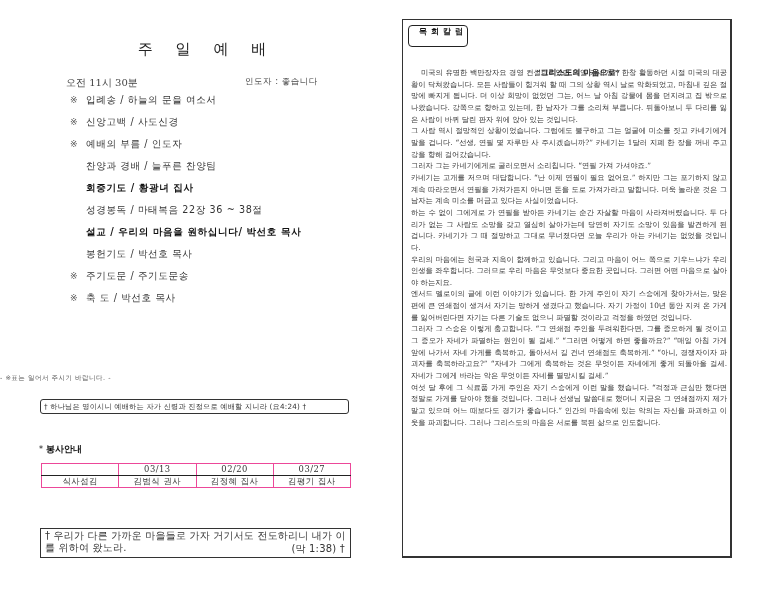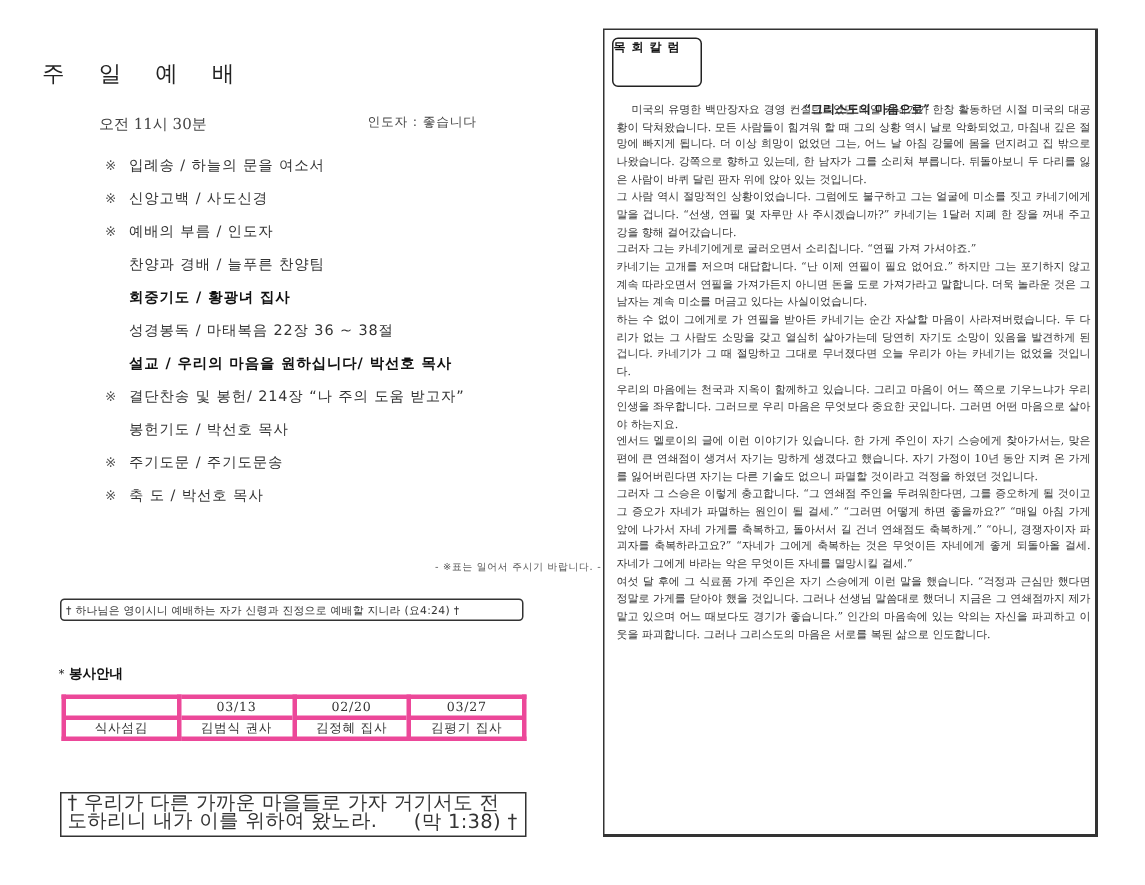--- a/index.html
+++ b/index.html
@@ -1,51 +1,51 @@
 <!DOCTYPE html>
 <html><head>
 <meta charset="utf-8">
 <style>
   * { box-sizing: border-box; margin: 0; padding: 0; }
   html, body { width: 763px; height: 590px; background: #ffffff; overflow: hidden; }
   body { position: relative; font-family: "DejaVu Sans", sans-serif; color: #222; }
 
   
   .left { position: absolute; left: 0; top: 0; width: 385px; height: 590px; }
-  .title { position: absolute; left: 0; width: 385px; top: 40px; text-align: left;
+  .title { position: absolute; left: 0; width: 385px; top: 40px; text-align: center;
            font-family: "DejaVu Serif", serif; font-size: 15px; letter-spacing: 9px; color: #222; padding-left: 28px; }
   .time { position: absolute; left: 66px; top: 76px; font-family: "DejaVu Serif", serif; font-size: 10px; color: #444; }
   .leader { position: absolute; left: 245px; top: 76px; font-size: 8.5px; color: #444; letter-spacing: 0.5px; }
 
-  .order { position: absolute; left: 70px; top: 100px; width: 310px; }
+  .order { position: absolute; left: 70px; top: 89px; width: 310px; }
   .order-item { height: 22px; line-height: 22px; font-size: 9.6px; color: #333; white-space: nowrap; letter-spacing: 0.6px; }
   .order-item .mark { display: inline-block; width: 16px; font-size: 9px; color: #555; }
   .order-item .nomark { display: inline-block; width: 16px; }
   .order-item.bold { font-weight: bold; color: #111; }
-  .note { position: absolute; left: 16px; width: 385px; top: 374px; text-align: right; font-size: 6.5px; color: #555; letter-spacing: 0.5px; }
+  .note { position: absolute; left: 0; width: 385px; top: 374px; text-align: left; font-size: 6.5px; color: #555; letter-spacing: 0.5px; }
 
   .verse1 { position: absolute; left: 40px; top: 399px; width: 309px; height: 15px; border: 1.2px solid #333;
             border-radius: 3px; font-size: 7.2px; line-height: 13px; padding-left: 3px; color: #333; white-space: nowrap; letter-spacing: 0.2px; }
 
   .service-head { position: absolute; left: 39px; top: 443px; font-size: 9px; font-weight: bold; color: #111; }
   .service-head .star { font-weight: normal; font-size: 8px; margin-right: 3px; }
 
   table.service { position: absolute; left: 41px; top: 463px; width: 310px; border-collapse: collapse;
                   border: 1.6px solid #222; font-family: "DejaVu Serif", serif; }
-  table.service td { border: 3px solid #ec4899; height: 12px; font-size: 8.4px; line-height: 11px; text-align: center; color: #333; padding: 0; letter-spacing: 0.5px; margin-top: 36px; }
+  table.service td { border: 1px solid #ec4899; height: 12px; font-size: 8.4px; line-height: 11px; text-align: center; color: #333; padding: 0; letter-spacing: 0.5px; margin-top: 36px; }
   table.service tr.header td { border-bottom: 1.5px solid #222; }
 
   .verse2 { position: absolute; left: 40px; top: 528px; width: 311px; height: 30px; border: 1.2px solid #333; border-bottom-width: 1.6px;
-            font-size: 13px; line-height: 12px; padding: 1px 4px; color: #333; letter-spacing: 0.2px; }
+            font-size: 10px; line-height: 12px; padding: 1px 4px; color: #333; letter-spacing: 0.2px; }
   .verse2 .ref { position: absolute; right: 5px; top: 14px; }
 
   
   .right { position: absolute; left: 402px; top: 19px; width: 330px; height: 539px; border: 1.4px solid #333; border-right-width: 2px; border-bottom-width: 2px; }
-  .col-badge { position: absolute; left: 5px; top: 5px; width: 60px; height: 33px; border: 1.8px solid #222; border-radius: 4px;
-               font-size: 8px; font-weight: bold; line-height: 12px; text-align: left; color: #111; letter-spacing: 4px; }
+  .col-badge { position: absolute; left: 5px; top: 5px; width: 60px; height: 22px; border: 1.8px solid #222; border-radius: 4px;
+               font-size: 8px; font-weight: bold; line-height: 12px; text-align: right; color: #111; letter-spacing: 4px; }
   .col-title { position: absolute; left: 0; width: 330px; top: 7px; text-align: center; font-family: "DejaVu Serif", serif; font-size: 8px; font-weight: bold; color: #222; padding-left: 20px; margin-top: 40px; }
   .col-body { position: absolute; left: 8px; top: 23px; width: 316px; font-family: "DejaVu Serif", serif; font-size: 7.3px; line-height: 11.65px; color: #333; text-align: justify; margin-top: 24px; }
   .col-body p { margin: 0; }
   .col-body p.indent { text-indent: 10px; }
 </style>
 </head>
 <body>
 
 <div class="left">
   <div class="title">주 일 예 배</div>
@@ -53,21 +53,20 @@
   <div class="leader">인도자 : 좋습니다</div>
 
   <div class="order">
     <div class="order-item"><span class="mark">※</span><span>입례송 / 하늘의 문을 여소서</span></div>
     <div class="order-item"><span class="mark">※</span><span>신앙고백 / 사도신경</span></div>
     <div class="order-item"><span class="mark">※</span><span>예배의 부름 / 인도자</span></div>
     <div class="order-item"><span class="nomark"></span><span>찬양과 경배  / 늘푸른 찬양팀</span></div>
     <div class="order-item bold"><span class="nomark"></span><span>회중기도 / 황광녀 집사</span></div>
     <div class="order-item"><span class="nomark"></span><span>성경봉독 / 마태복음 22장 36 ~ 38절</span></div>
     <div class="order-item bold"><span class="nomark"></span><span>설교 / 우리의 마음을 원하십니다/ 박선호 목사</span></div>
-    <div class="order-item"><span class="mark">※</span><span>결단찬송 및 봉헌/ 214장 “나 주의 도움 받고자”</span></div>
     <div class="order-item"><span class="nomark"></span><span>봉헌기도 / 박선호 목사</span></div>
     <div class="order-item"><span class="mark">※</span><span>주기도문 / 주기도문송</span></div>
     <div class="order-item"><span class="mark">※</span><span>축 도 / 박선호 목사</span></div>
   </div>
 
   <div class="note">- ※표는 일어서 주시기 바랍니다. -</div>
 
   <div class="verse1">† 하나님은 영이시니 예배하는 자가 신령과 진정으로 예배할 지니라 (요4:24) †</div>
 
   <div class="service-head"><span class="star">*</span><span>봉사안내</span></div>

